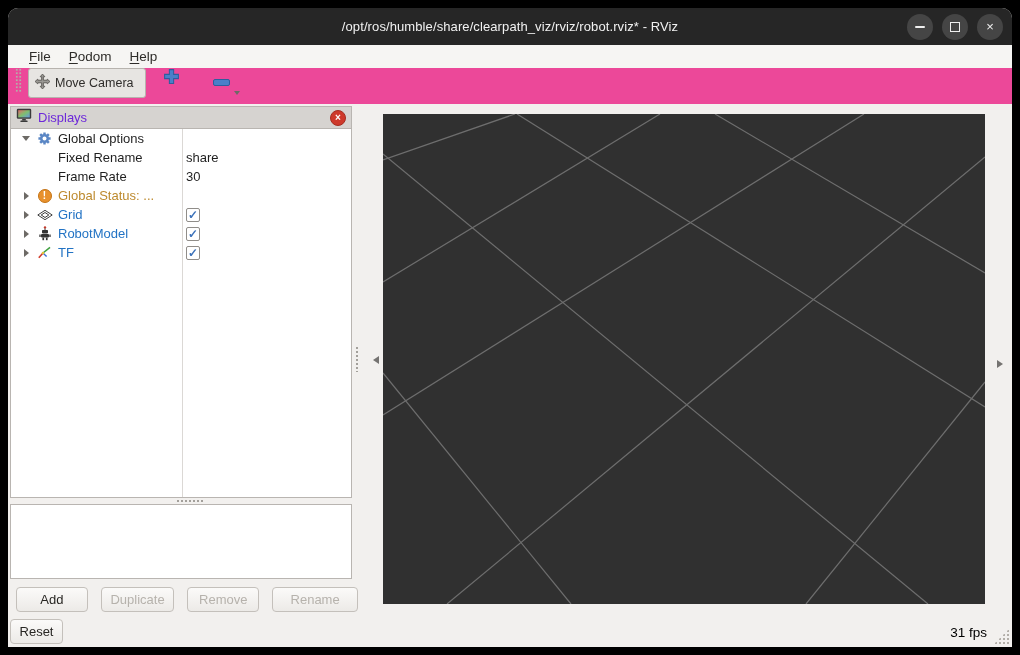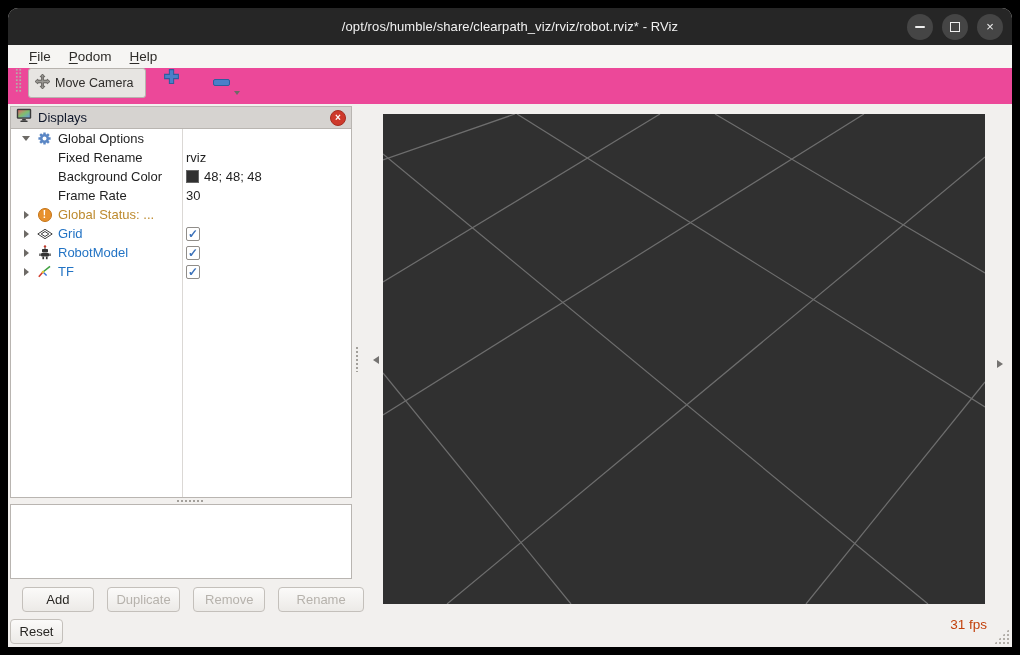--- a/index.html
+++ b/index.html
@@ -28,56 +28,56 @@
   .tb-minus{margin-left:27px;position:relative;display:flex;align-items:center;height:28px;padding:0 6px}
   .minus-bar{width:15px;height:5px;border-radius:2px;background:#4a7fc9;border:1px solid #2d5e9e}
   .tool-caret{position:absolute;right:-4px;bottom:1px;width:0;height:0;border-left:3.5px solid transparent;border-right:3.5px solid transparent;border-top:4px solid #6d6a66}
 
   
   .content{position:absolute;left:0;top:96px;width:1004px;height:511px;background:#f2f0ee}
 
   
   .displays-panel{position:absolute;left:2px;top:2px;width:342px;height:392px;background:#fff;border:1px solid #b9b5b1;box-sizing:border-box}
   .panel-header{height:22px;background:#d6d3d0;border-bottom:1px solid #b9b5b1;display:flex;align-items:center;padding:0 5px;box-sizing:border-box}
-  .panel-title{font-size:13px;color:#0f172a;margin-left:6px;flex:1}
+  .panel-title{font-size:13px;color:#6d28d9;margin-left:6px;flex:1}
   .panel-close{width:14px;height:14px;border-radius:50%;background:#ce392b;border:1px solid #a52d21;color:#fff;font-size:10px;line-height:1;display:flex;align-items:center;justify-content:center;font-weight:bold}
   .tree{position:absolute;left:0;top:22px;right:0;bottom:0;overflow:hidden}
   .tree-divider{position:absolute;left:171px;top:0;bottom:0;width:1px;background:#dbd8d5}
   .tree-row{position:relative;height:19px;font-size:13px}
   .tri-right{position:absolute;left:13px;top:5.5px;width:0;height:0;border-top:4px solid transparent;border-bottom:4px solid transparent;border-left:5px solid #6d6a66}
   .tri-down{position:absolute;left:11px;top:7px;width:0;height:0;border-left:4px solid transparent;border-right:4px solid transparent;border-top:5px solid #6d6a66}
   .row-icon{position:absolute;left:25px;top:1px;width:17px;height:17px;display:flex;align-items:center;justify-content:center}
   .row-label{position:absolute;left:47px;top:2px;color:#1f1f1f;white-space:nowrap}
   .row-value{position:absolute;left:175px;top:2px;color:#1f1f1f;white-space:nowrap;display:flex;align-items:center;gap:5px}
   .display-name{color:#2273c4;font-weight:normal}
   .status-name{color:#bd8a2e}
   .swatch{width:13px;height:13px;border:1px solid #666;box-sizing:border-box;display:inline-block}
   .checkbox{position:absolute;left:175px;top:2.5px;width:14px;height:14px;background:#fff;border:1px solid #908d89;border-radius:2px;box-sizing:border-box;display:flex;align-items:center;justify-content:center;color:#3c72ba;font-size:12px;font-weight:bold;line-height:1}
   .warn-circle{width:14px;height:14px;border-radius:50%;background:#e8912d;border:1px solid #c47417;color:#fff;font-weight:bold;font-size:10px;line-height:1;display:flex;align-items:center;justify-content:center;box-sizing:border-box}
 
   .h-splitter-dots{position:absolute;left:168px;top:395px;width:28px;height:3px;background-image:radial-gradient(#a3a09b 1px,transparent 1.1px);background-size:4px 4px}
   .desc-box{position:absolute;left:2px;top:400px;width:342px;height:75px;background:#fff;border:1px solid #b9b5b1;box-sizing:border-box}
-  .panel-buttons{position:absolute;left:14px;top:483px;width:342px;display:flex;gap:13px}
+  .panel-buttons{position:absolute;left:8px;top:483px;width:342px;display:flex;gap:13px}
   .pbtn{height:25px;border:1px solid #c4c0bb;border-radius:4px;background:linear-gradient(#fbfaf9,#eceae7);font-size:13px;color:#282623;display:flex;align-items:center;justify-content:center;box-sizing:border-box;font-family:"Liberation Sans",sans-serif}
   .pbtn.disabled{color:#b6b2ac}
   .w80{width:80px}.w82{width:82px}.w76{width:96px}
 
   
   .v-splitter-dots{position:absolute;left:347px;top:242px;width:3px;height:26px;background-image:radial-gradient(#a3a09b 1px,transparent 1.1px);background-size:4px 4px}
   .collapse-left{position:absolute;left:365px;top:252px;width:0;height:0;border-top:4.5px solid transparent;border-bottom:4.5px solid transparent;border-right:6px solid #757371}
   .collapse-right{position:absolute;left:989px;top:256px;width:0;height:0;border-top:4.5px solid transparent;border-bottom:4.5px solid transparent;border-left:6px solid #757371}
 
   
   .viewport{position:absolute;left:375px;top:10px;width:602px;height:490px;background:#303030}
   .viewport svg{display:block}
 
   
   .statusbar{position:absolute;left:0;top:607px;width:1004px;height:32px;background:#f2f0ee}
   .reset-btn{position:absolute;left:2px;top:4px;width:53px;height:25px}
-  .fps{position:absolute;right:25px;top:2px;font-size:13.5px;color:#c2410c}
+  .fps{position:absolute;right:25px;top:10px;font-size:13.5px;color:#000000}
   .grip{position:absolute;right:3px;bottom:3px;width:15px;height:15px;background-image:radial-gradient(#b3afa9 1px,transparent 1.1px);background-size:4px 4px;clip-path:polygon(100% 0,100% 100%,0 100%)}
 </style>
 </head>
 <body>
 
 <div class="window">
 
   <div class="titlebar">
     <div class="title">/opt/ros/humble/share/clearpath_viz/rviz/robot.rviz* - RViz</div>
     <div class="winbtns">
@@ -162,30 +162,23 @@
                 </g>
               <circle cx="8" cy="8" r="4.8" fill="#5b87c5"></circle>
                 <circle cx="8" cy="8" r="2.1" fill="#ffffff"></circle>
             </svg>
           </span>
           <span class="row-label">Global Options</span>
         </div>
 
         <div class="tree-row">
           <span class="row-label">Fixed Rename</span>
-          <span class="row-value">rviz</span>
-        </div>
-
-        <div class="tree-row">
-          <span class="row-label">Background Color</span>
-          <span class="row-value">
-            <span class="swatch" style="background: rgb(48, 48, 48);"></span>
-            <span>48; 48; 48</span>
-          </span>
-        </div>
+          <span class="row-value">share</span>
+        </div>
+
 
         <div class="tree-row">
           <span class="row-label">Frame Rate</span>
           <span class="row-value">30</span>
         </div>
 
         <div class="tree-row">
           <span class="tri-right"></span>
           <span class="row-icon">
               <span class="warn-circle">!</span>

